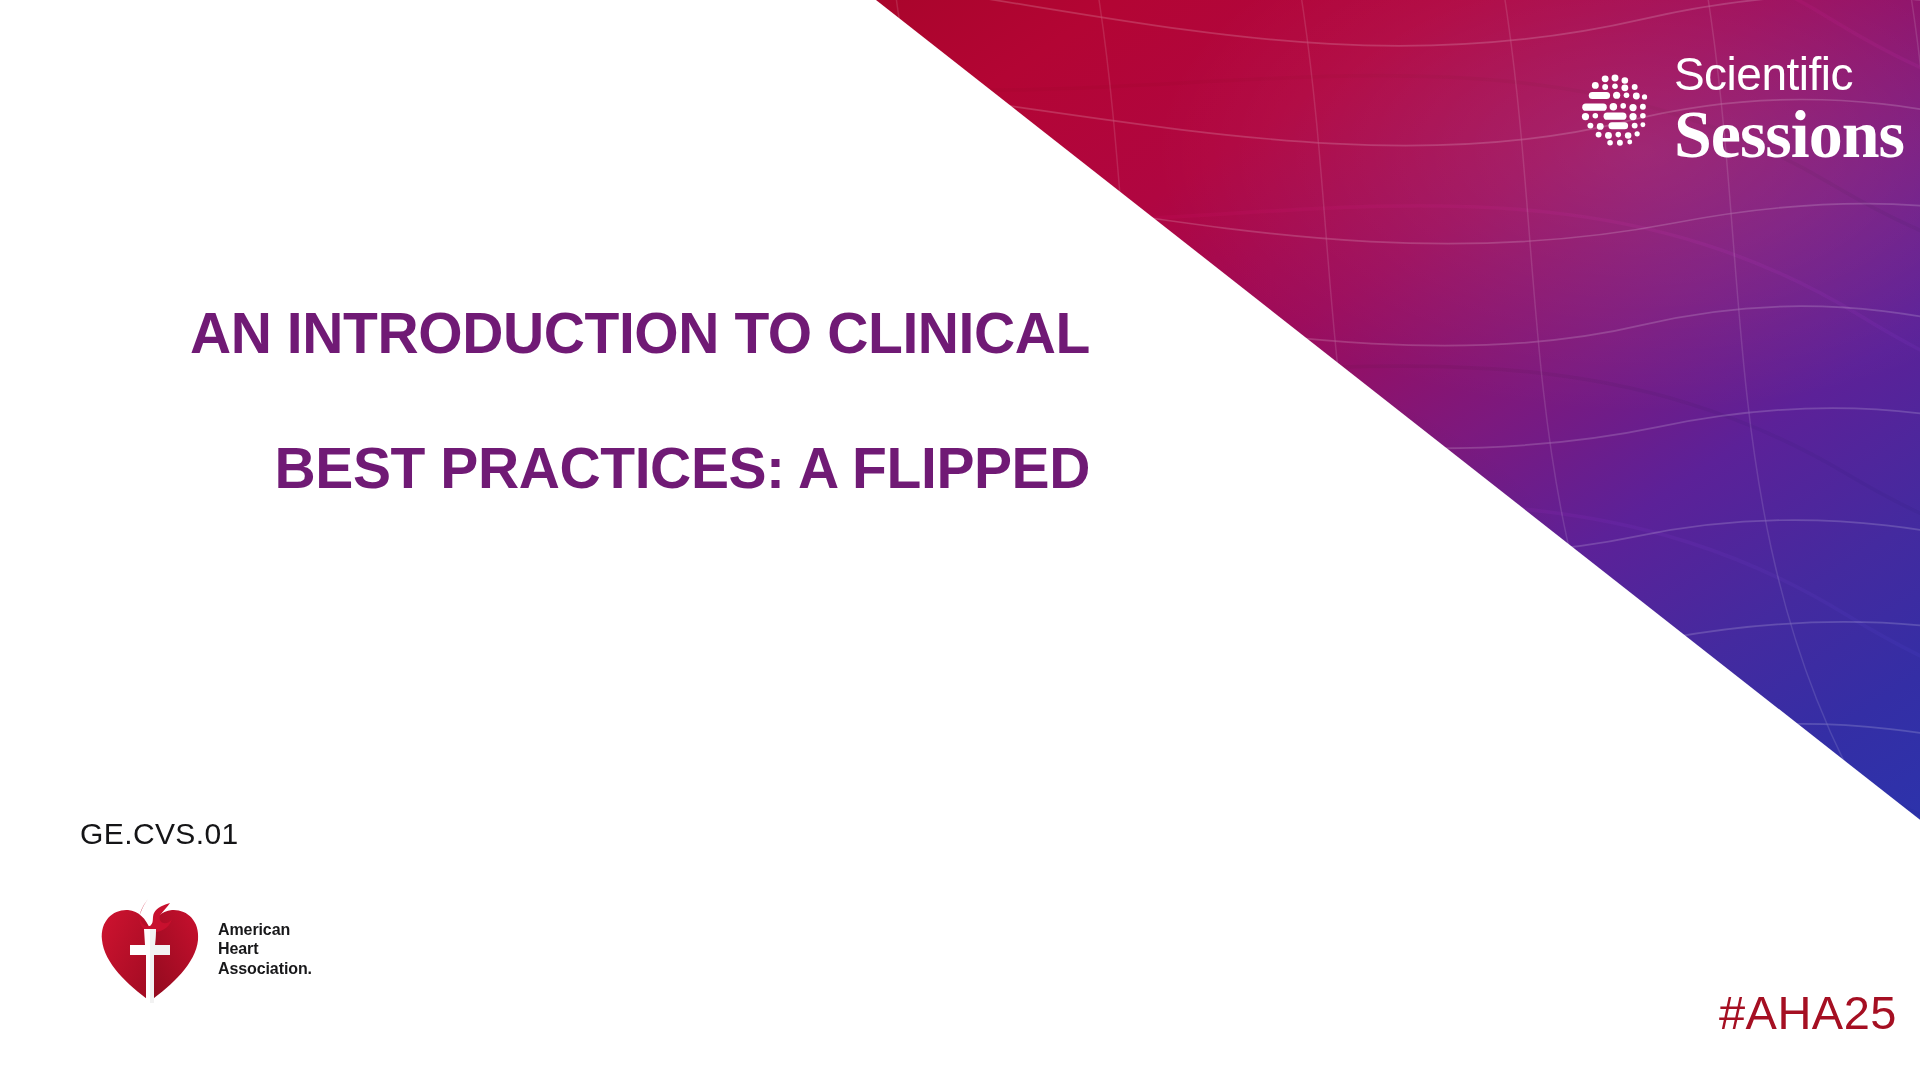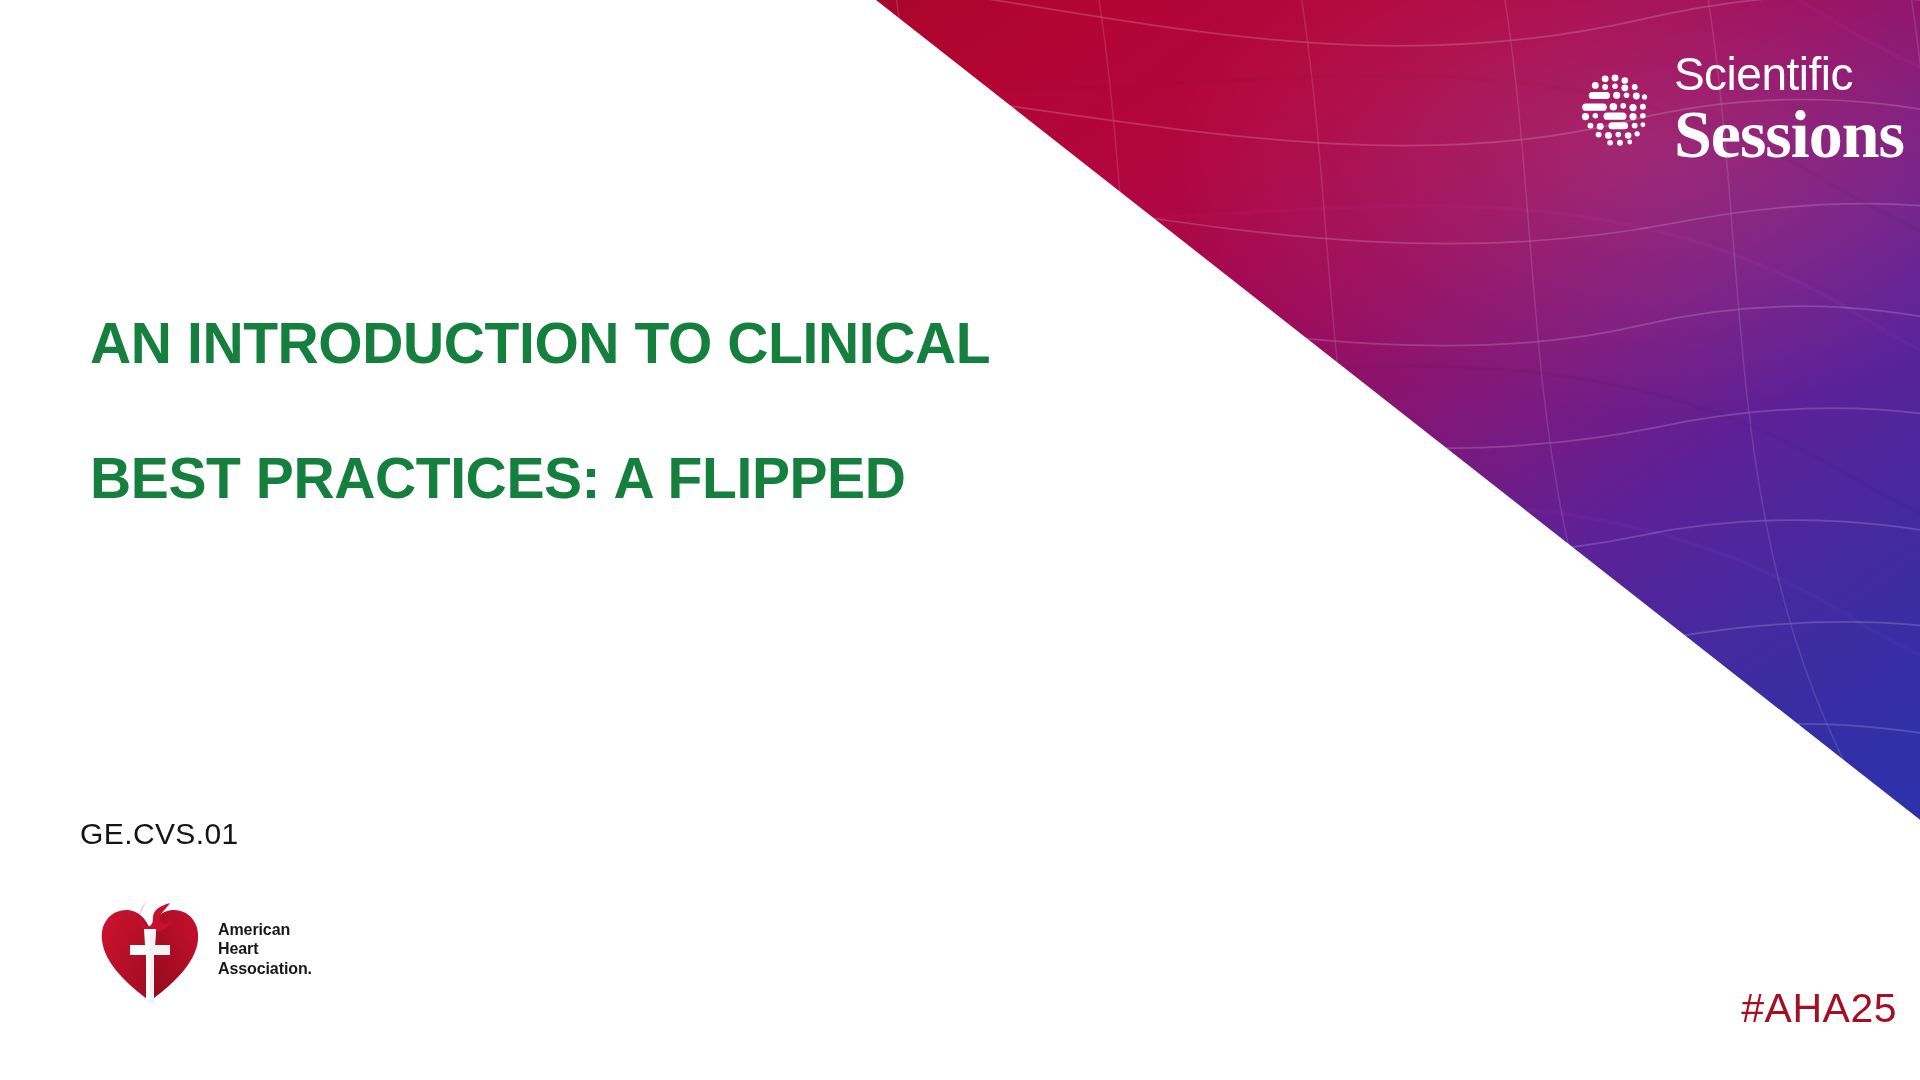--- a/index.html
+++ b/index.html
@@ -101,27 +101,28 @@
     margin-top: 6px;
     font-family: Liberation Serif, serif;
   }
 
   
   .title {
     position: absolute;
     left: 80px;
     top: 300px;
     width: 1010px;
-    margin: 10px;
-    color: #15803d;
+    margin: 0;
+    color: #701a75;
     font-size: 57px;
     font-weight: 700;
     line-height: 1.185;
     letter-spacing: -0.4px;
     text-transform: uppercase;
+    text-align: right;
   }
 
   
   .session-code {
     position: absolute;
     left: 80px;
     top: 817px;
     color: #141416;
     font-size: 30px;
     font-weight: 400;
@@ -152,21 +153,21 @@
     line-height: 1.22;
     letter-spacing: -0.1px;
   }
 
   
   .hashtag {
     position: absolute;
     right: 55px;
     top: 985px;
     color: #a50f22;
-    font-size: 41px;
+    font-size: 47px;
     font-weight: 400;
     letter-spacing: .5px;
   }
 </style>
 </head>
 <body>
 
 <div class="slide">
 
   <div class="graphic-wrap">

